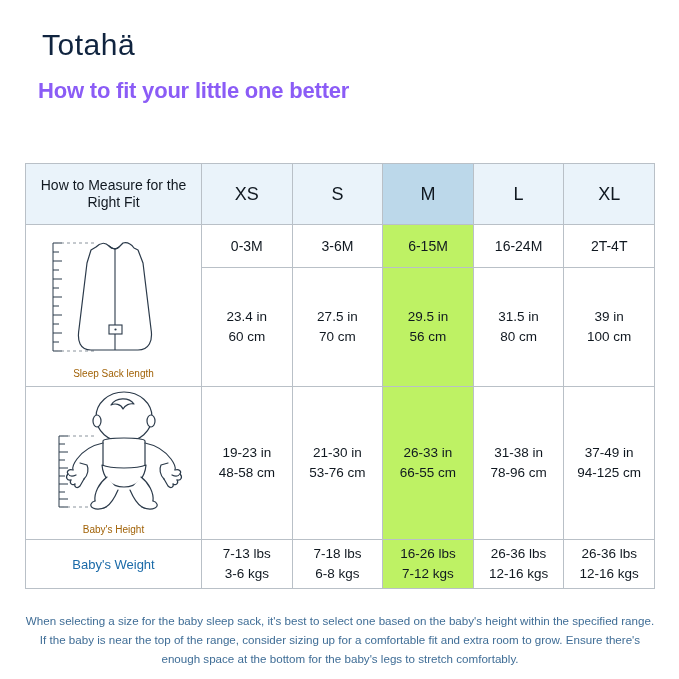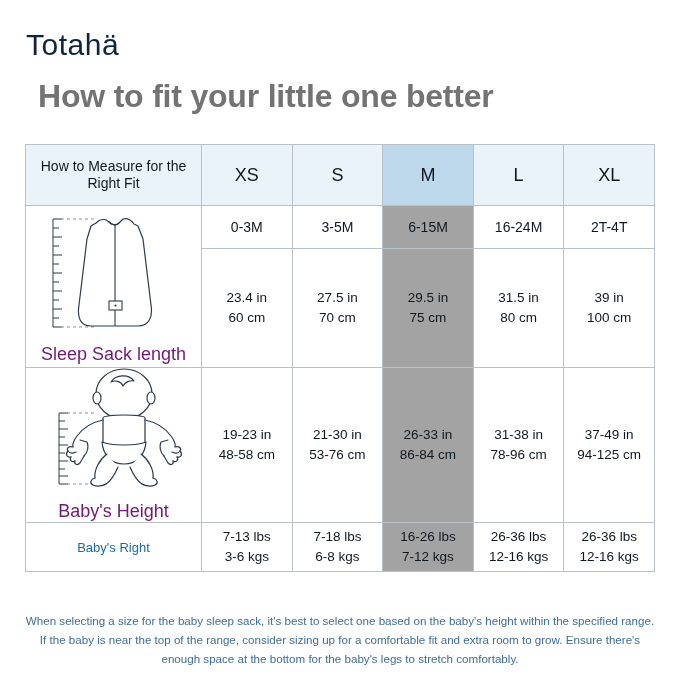--- a/index.html
+++ b/index.html
@@ -16,46 +16,46 @@
   .page {
     position: relative;
     width: 679px;
     height: 679px;
     box-sizing: border-box;
   }
 
   
   .brand {
     position: absolute;
-    left: 26px;
+    left: 42px;
     top: 28px;
     font-family: "Liberation Sans", sans-serif;
     font-size: 30px;
     font-weight: 400;
     letter-spacing: 0.5px;
     color: #10243f;
   }
 
   
   .headline {
     position: absolute;
     left: 38px;
     top: 78px;
-    font-size: 32px;
+    font-size: 22px;
     font-weight: 700;
-    color: #737373;
+    color: #8b5cf6;
     letter-spacing: -0.2px;
     white-space: nowrap;
   }
 
   
   .table-wrap {
     position: absolute;
     left: 25px;
-    top: 144px;
+    top: 163px;
     width: 629px;
   }
   table.size-table {
     width: 629px;
     border-collapse: collapse;
     table-layout: fixed;
   }
   table.size-table td,
   table.size-table th {
     border: 1px solid #b9c0c7;
@@ -95,39 +95,39 @@
     font-size: 14px;
     text-align: center;
   }
 
   
   td.val {
     line-height: 1.45;
     font-size: 14px;
   }
   td.hl {
-    background: #a3a3a3;
+    background: #bef264;
   }
 
   td.illus-cell {
     background: #ffffff;
     padding: 6px 0 4px 0;
     vertical-align: middle;
   }
 
   .illus-inner {
     display: flex;
     flex-direction: column;
     align-items: center;
     justify-content: center;
   }
   .illus-caption {
     margin-top: 4px;
-    font-size: 18px;
-    color: #701a75;
+    font-size: 10px;
+    color: #a16207;
   }
   .row-label {
     font-size: 13px;
     color: #1a6aa8;
   }
 
   
   .note {
     position: absolute;
     left: 24px;
@@ -204,38 +204,38 @@
                 <line x1="76" y1="15" x2="76" y2="117" stroke="#2b3a4a" stroke-width="1.1"></line>
 
                 <rect x="70" y="92" width="13" height="9" fill="#ffffff" stroke="#2b3a4a" stroke-width="1.1"></rect>
                 <circle cx="76.5" cy="96.5" r="1.1" fill="#2b3a4a"></circle>
               </svg>
             </span>
             <span class="illus-caption">Sleep Sack length</span>
           </div>
         </td>
         <td>0-3M</td>
-        <td>3-5M</td>
+        <td>3-6M</td>
         <td class="hl">6-15M</td>
         <td>16-24M</td>
         <td>2T-4T</td>
       </tr>
 
       <tr>
         <td class="val" style="height:118px">
           <div>23.4 in</div>
           <div>60 cm</div>
         </td>
         <td class="val">
           <div>27.5 in</div>
           <div>70 cm</div>
         </td>
         <td class="val hl">
           <div>29.5 in</div>
-          <div>75 cm</div>
+          <div>56 cm</div>
         </td>
         <td class="val">
           <div>31.5 in</div>
           <div>80 cm</div>
         </td>
         <td class="val">
           <div>39 in</div>
           <div>100 cm</div>
         </td>
       </tr>
@@ -303,35 +303,35 @@
         <td class="val">
           <div>19-23 in</div>
           <div>48-58 cm</div>
         </td>
         <td class="val">
           <div>21-30 in</div>
           <div>53-76 cm</div>
         </td>
         <td class="val hl">
           <div>26-33 in</div>
-          <div>86-84 cm</div>
+          <div>66-55 cm</div>
         </td>
         <td class="val">
           <div>31-38 in</div>
           <div>78-96 cm</div>
         </td>
         <td class="val">
           <div>37-49 in</div>
           <div>94-125 cm</div>
         </td>
       </tr>
 
       <tr>
         <td style="height:48px">
-          <span class="row-label">Baby's Right</span>
+          <span class="row-label">Baby's Weight</span>
         </td>
         <td class="val">
           <div>7-13 lbs</div>
           <div>3-6 kgs</div>
         </td>
         <td class="val">
           <div>7-18 lbs</div>
           <div>6-8 kgs</div>
         </td>
         <td class="val hl">

